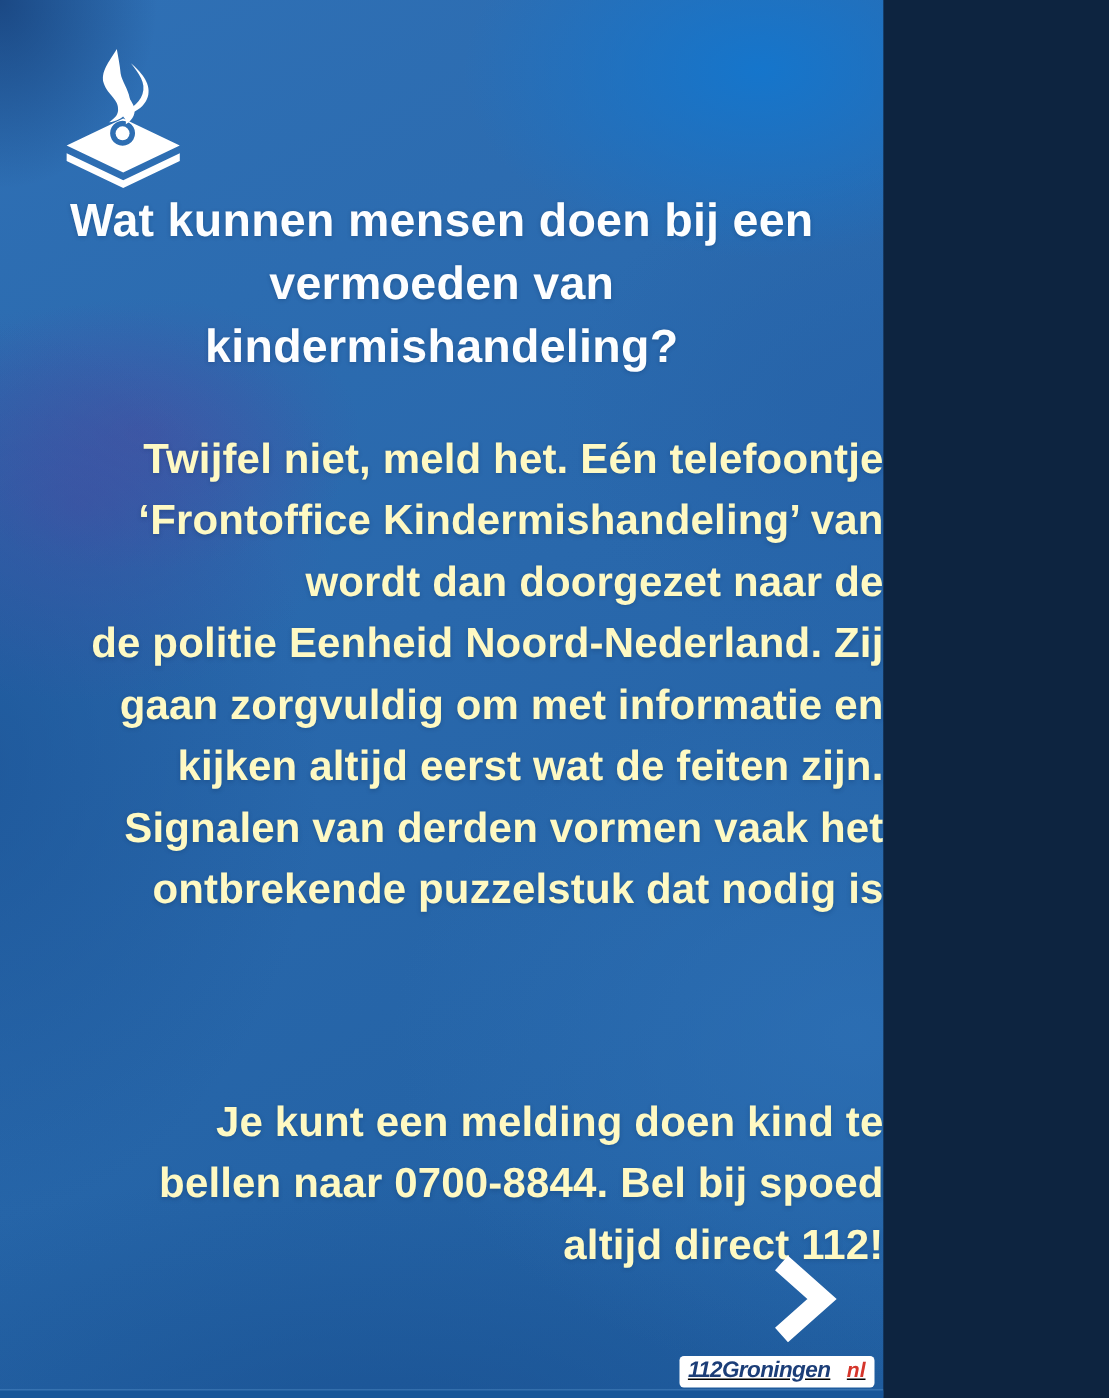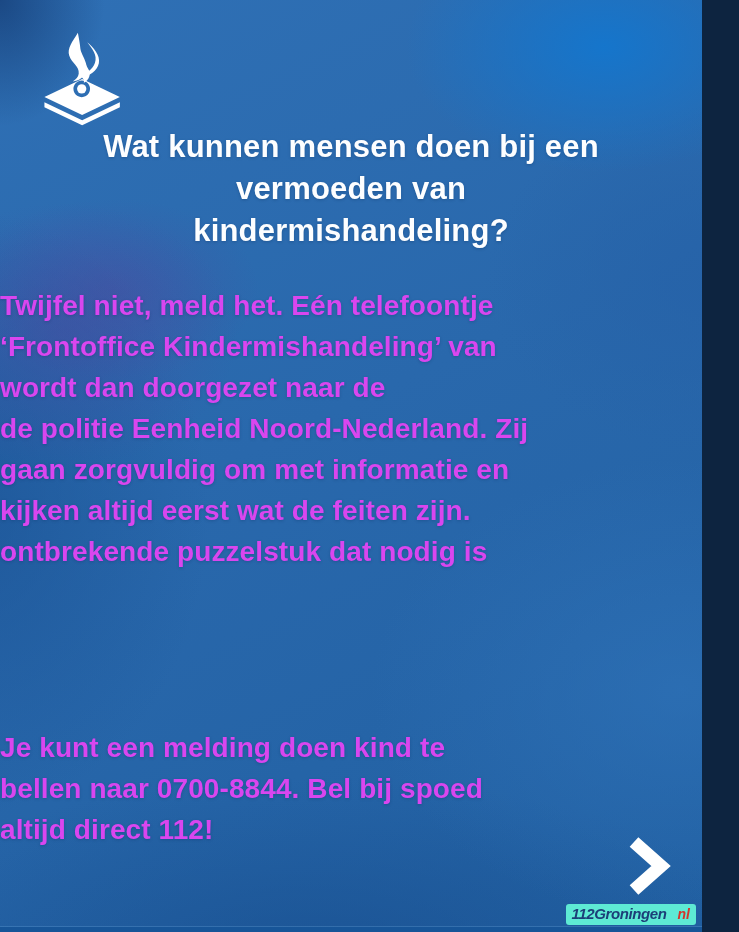--- a/index.html
+++ b/index.html
@@ -2,21 +2,21 @@
 <html><head>
 <meta charset="utf-8">
 <style>
   html, body {
     margin: 0;
     padding: 0;
     background: #0d2440;
   }
   .poster {
     position: relative;
-    width: 702px;
+    width: 589px;
     height: 932px;
     overflow: hidden;
     font-family: "Liberation Sans", sans-serif;
   }
   
   .bg {
     position: absolute;
     inset: 0;
     background:
       radial-gradient(ellipse 150px 180px at 0% 0%, rgba(10,40,92,0.55), rgba(10,40,92,0) 70%),
@@ -56,22 +56,22 @@
     font-size: 31px;
     font-weight: 700;
     line-height: 42px;
     letter-spacing: 0.2px;
     text-shadow: 0 1px 3px rgba(8,40,82,0.28);
   }
   .para {
     position: absolute;
     left: 0;
     width: 100%;
-    text-align: left;
-    color: #d946ef;
+    text-align: right;
+    color: #fef9c3;
     font-size: 28px;
     font-weight: 700;
     line-height: 41px;
     letter-spacing: 0.1px;
     text-shadow: 0 1px 3px rgba(8,40,82,0.25);
   }
   .para1 { top: 285px; }
   .para2 { top: 727px; }
   .next-btn {
     position: absolute;
@@ -79,26 +79,27 @@
     bottom: 37px;
     width: 50px;
     height: 58px;
     cursor: pointer;
   }
   .next-btn svg { display: block; width: 100%; height: 100%; }
   .watermark {
     position: absolute;
     right: 6px;
     bottom: 7px;
-    background: #5eead4;
+    background: #ffffff;
     border-radius: 3px;
     padding: 1px 6px 2px 6px;
     display: flex;
     align-items: baseline;
     line-height: 1.2;
+    text-decoration: underline;
   }
   .wm-main {
     font-style: italic;
     font-weight: 700;
     font-size: 15px;
     letter-spacing: -0.4px;
     color: #1c3e78;
   }
   .wm-suffix {
     font-style: italic;
@@ -140,20 +141,21 @@
     <div>kindermishandeling?</div>
   </div>
 
   <div class="para para1">
     <div>Twijfel niet, meld het. Eén telefoontje</div>
     <div>‘Frontoffice Kindermishandeling’ van</div>
     <div>wordt dan doorgezet naar de</div>
     <div>de politie Eenheid Noord-Nederland. Zij</div>
     <div>gaan zorgvuldig om met informatie en</div>
     <div>kijken altijd eerst wat de feiten zijn.</div>
+    <div>Signalen van derden vormen vaak het</div>
     <div>ontbrekende puzzelstuk dat nodig is</div>
   </div>
 
   <div class="para para2">
     <div>Je kunt een melding doen kind te</div>
     <div>bellen naar 0700-8844. Bel bij spoed</div>
     <div>altijd direct 112!</div>
   </div>
 
   <div class="next-btn">

